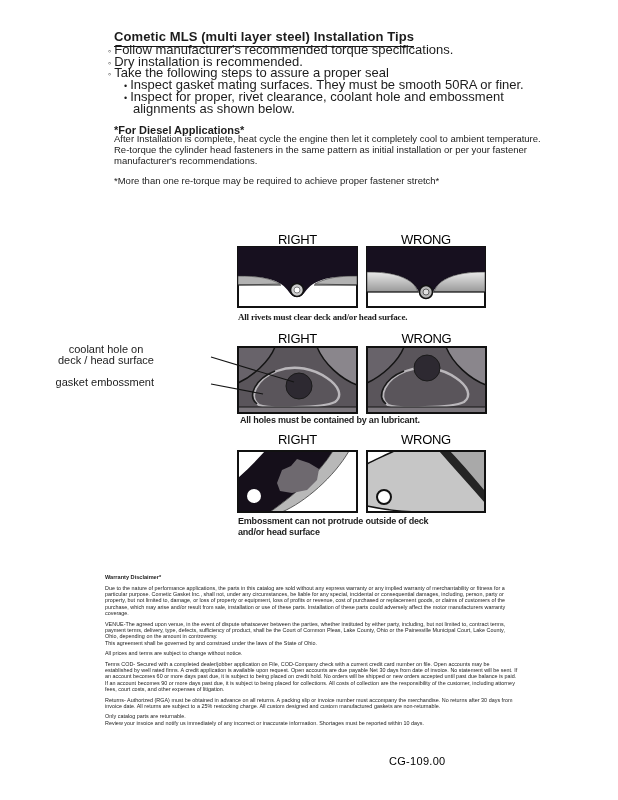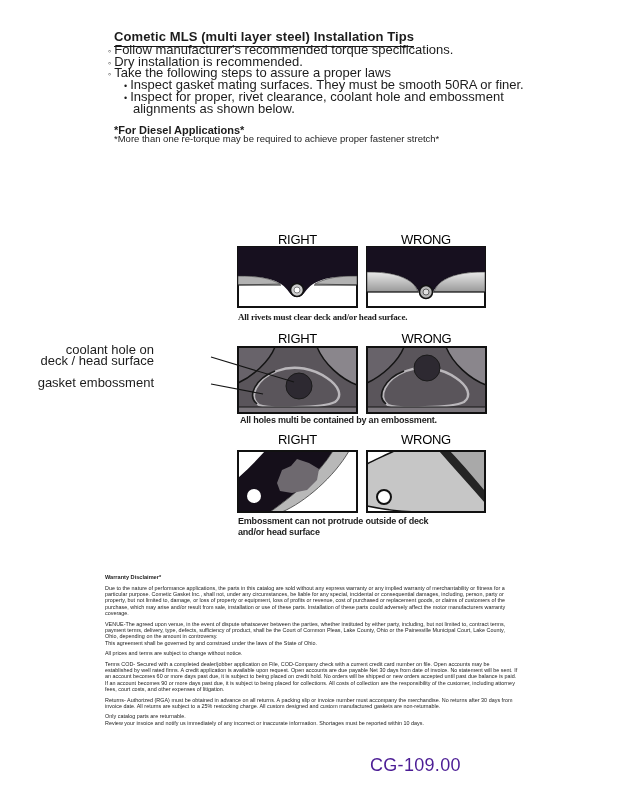--- a/index.html
+++ b/index.html
@@ -11,45 +11,46 @@
   .bullets{left:108px;top:45px;font-size:13px;line-height:10.7px;width:430px;}
   .tip{padding-left:9px;text-indent:-9px;}
   .tip::before{content:"◦";margin-right:3px;font-size:9px;}
   .tip.sub{margin-left:16px;}
   .tip.sub::before{content:"•";font-size:9px;}
   .diesel-heading{left:114px;top:124px;font-size:11px;font-weight:bold;}
   .diesel-body{left:114px;top:134px;width:428px;font-size:9.5px;line-height:10.8px;}
   .diesel-body p{margin:0 0 9.5px 0;}
   .dg-label{font-size:13px;letter-spacing:-.3px;text-align:center;color:#000000;}
   .caption{font-size:9px;font-weight:bold;letter-spacing:-.2px;line-height:10.5px;}
-  .annot{font-size:13px;text-align:right;line-height:11px;}
+  .annot{font-size:11px;text-align:center;line-height:11px;}
   .disclaimer{left:105px;top:574px;width:413px;}
   .disc-heading{font-size:5.6px;font-weight:bold;margin:0 0 4.5px 0;}
   .tiny{font-size:5.4px;line-height:6.4px;margin:0 0 4px 0;letter-spacing:.02px;}
   .tiny.nogap{margin-bottom:0;}
-  .footer-code{left:370px;top:755px;font-size:18px;letter-spacing:.3px;color:#4c1d95;}
+  .footer-code{left:389px;top:755px;font-size:11px;letter-spacing:.3px;color:#000000;}
   svg{display:block;}
 </style>
 </head>
 <body>
 
 <div class="page">
 
   <div class="abs title">Cometic MLS (multi layer steel) Installation Tips</div>
 
   <div class="abs bullets">
     <div class="tip">Follow manufacturer's recommended torque specifications.</div>
     <div class="tip">Dry installation is recommended.</div>
-    <div class="tip">Take the following steps to assure a proper laws</div>
+    <div class="tip">Take the following steps to assure a proper seal</div>
     <div class="tip sub">Inspect gasket mating surfaces.  They must be smooth 50RA or finer.</div>
     <div class="tip sub">Inspect for proper, rivet clearance, coolant hole and embossment alignments as shown below.</div>
   </div>
 
   <div class="abs diesel-heading">*For Diesel Applications*</div>
   <div class="abs diesel-body">
+    <p>After Installation is complete, heat cycle the engine then let it completely cool to ambient temperature. Re-torque the cylinder head fasteners in the same pattern as initial installation or per your fastener manufacturer's recommendations.</p>
     <p>*More than one re-torque may be required to achieve proper fastener stretch*</p>
   </div>
 
   <div class="abs dg-label" style="left:237px;top:232px;width:121px;">RIGHT</div>
   <div class="abs dg-label" style="left:366px;top:232px;width:120px;">WRONG</div>
 
   <svg class="abs" style="left:237px;top:246px;" width="121" height="62" viewBox="0 0 121 62">
     <rect x="1" y="1" width="119" height="60" fill="#ffffff" stroke="#111111" stroke-width="2"></rect>
     <path d="M1,1 H120 V30 C98,30 86,32 76,38 C68,43 67,51 60,51 C53,51 52,43 44,38 C34,32 22,30 1,30 Z" fill="#17101f"></path>
     <path d="M1,30 C20,30 33,32 43,38 L1,39 Z" fill="#b2b2b2" stroke="#333333" stroke-width="0.6"></path>
@@ -107,21 +108,21 @@
     <rect x="1" y="61" width="119" height="6" fill="#7b767c"></rect>
     <line x1="1" y1="61" x2="120" y2="61" stroke="#141414" stroke-width="1"></line>
     <rect x="1" y="1" width="119" height="66" fill="none" stroke="#111111" stroke-width="2"></rect>
   </svg>
 
   <svg class="abs" style="left:115px;top:336px;pointer-events:none;" width="385" height="90" viewBox="0 0 385 90">
     <line x1="96" y1="21" x2="179" y2="46" stroke="#141414" stroke-width="1.1"></line>
     <line x1="96" y1="48" x2="148" y2="58" stroke="#141414" stroke-width="1.1"></line>
   </svg>
 
-  <div class="abs caption" style="left:240px;top:415px;">All holes multi be contained by an embossment.</div>
+  <div class="abs caption" style="left:240px;top:415px;">All holes must be contained by an lubricant.</div>
 
   <div class="abs dg-label" style="left:237px;top:432px;width:121px;">RIGHT</div>
   <div class="abs dg-label" style="left:366px;top:432px;width:120px;">WRONG</div>
 
   <svg class="abs" style="left:237px;top:450px;" width="121" height="63" viewBox="0 0 121 63">
     <rect x="1" y="1" width="119" height="61" fill="#ffffff" stroke="#111111" stroke-width="2"></rect>
     <path d="M28,1 H96 C82,24 56,46 33,62 H1 V28 C11,19 20,10 28,1 Z" fill="#150f1a"></path>
     <path d="M96,1 H112 C97,27 68,52 45,62 H33 C56,46 82,24 96,1 Z" fill="#b8b8b8" stroke="#3a3a3a" stroke-width="0.8"></path>
     <polygon points="40,33 45,20 54,16 60,9 72,13 82,19 80,30 70,40 55,43 43,41" fill="#6e696f"></polygon>
     <circle cx="17" cy="46" r="7" fill="#ffffff"></circle>

